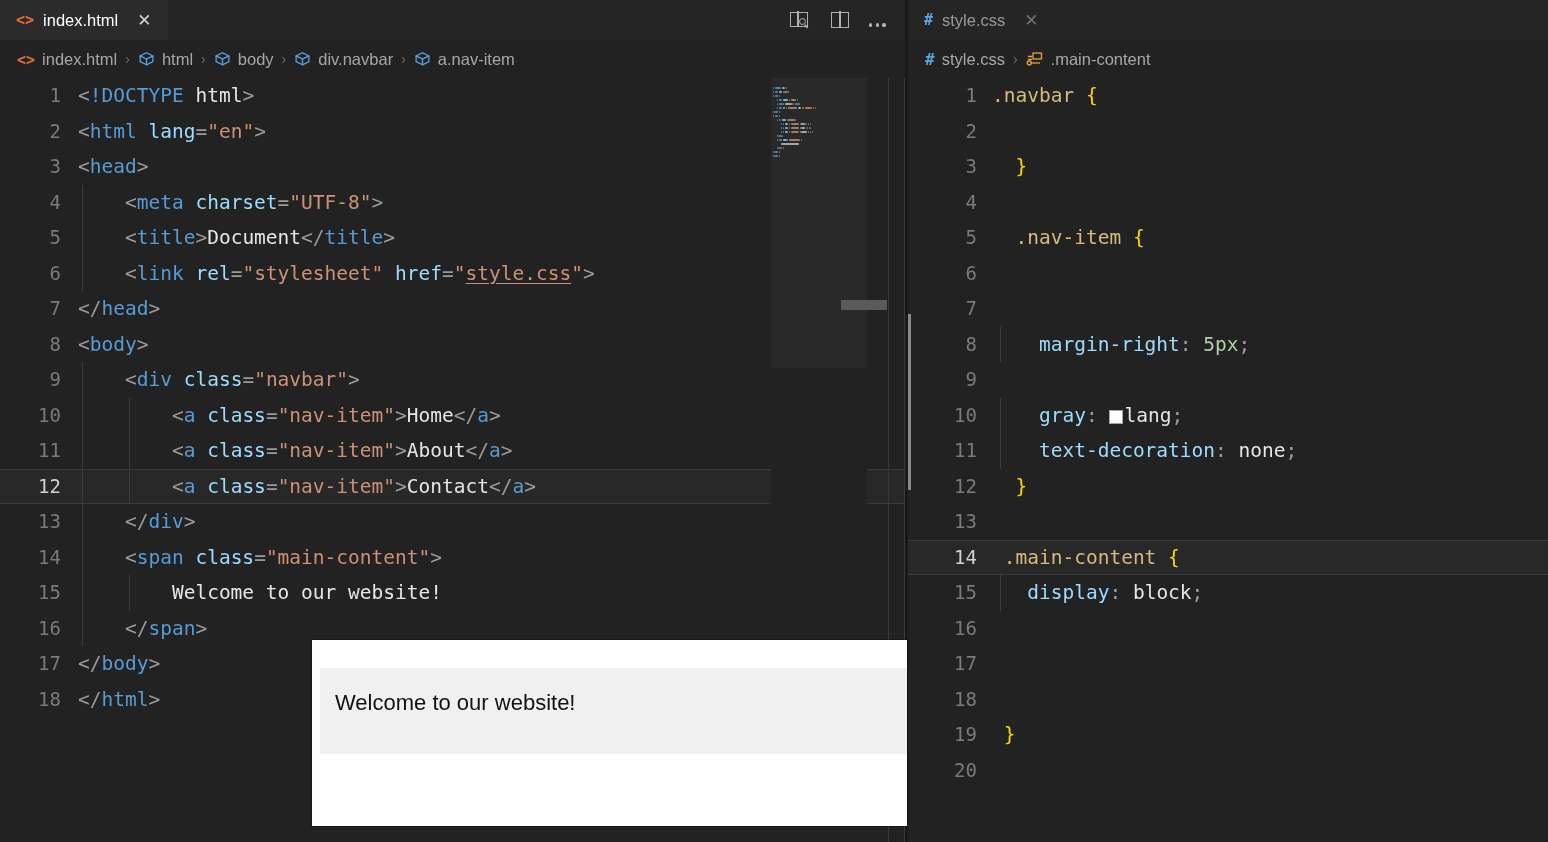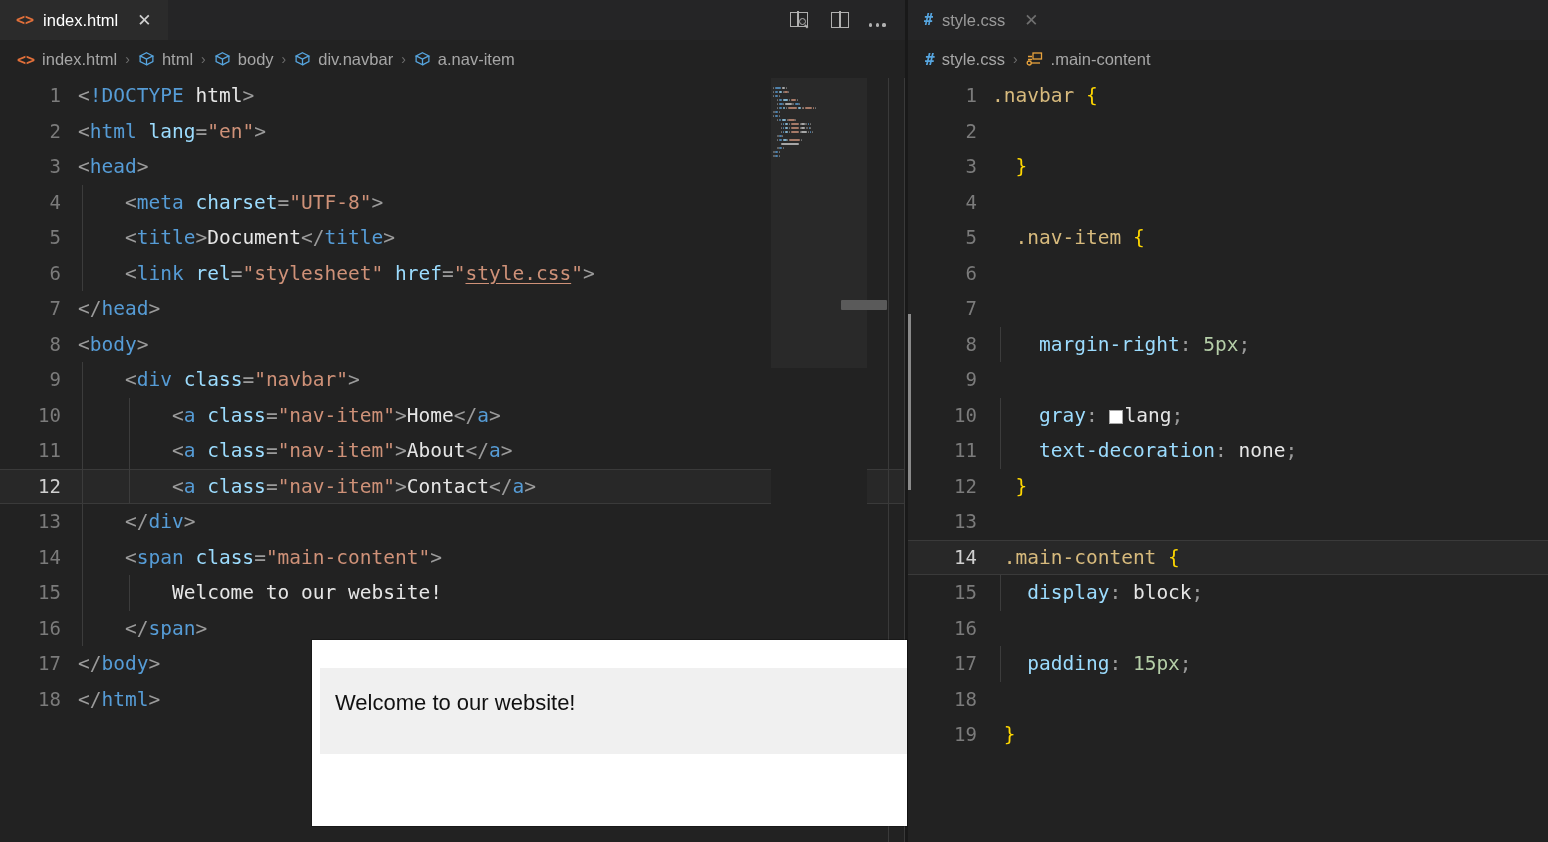--- a/index.html
+++ b/index.html
@@ -583,23 +583,24 @@
         <div class="line"><span class="ln">7</span></div>
         <div class="line"><span class="ln">8</span><span class="src"><span class="guide" style="left: 8px;"></span><span class="t-prop">    margin-right</span><span class="t-punc">:</span><span class="t-num"> 5px</span><span class="t-punc">;</span></span></div>
         <div class="line"><span class="ln">9</span></div>
         <div class="line"><span class="ln">10</span><span class="src"><span class="guide" style="left: 8px;"></span><span class="t-prop">    gray</span><span class="t-punc">:</span><span class="t-val"> </span><span class="swatch" style="background: rgb(255, 255, 255);"></span><span class="t-val">lang</span><span class="t-punc">;</span></span></div>
         <div class="line"><span class="ln">11</span><span class="src"><span class="guide" style="left: 8px;"></span><span class="t-prop">    text-decoration</span><span class="t-punc">:</span><span class="t-val"> none</span><span class="t-punc">;</span></span></div>
         <div class="line"><span class="ln">12</span><span class="src"><span class="t-brace">  }</span></span></div>
         <div class="line"><span class="ln">13</span><span class="src"></span></div>
         <div class="line current"><span class="ln">14</span><span class="src"><span class="t-sel"> .main-content </span><span class="t-brace">{</span></span></div>
         <div class="line"><span class="ln">15</span><span class="src"><span class="guide" style="left: 8px;"></span><span class="t-prop">   display</span><span class="t-punc">:</span><span class="t-val"> block</span><span class="t-punc">;</span></span></div>
         <div class="line"><span class="ln">16</span></div>
-        <div class="line"><span class="ln">17</span><span class="src"><span class="guide" style="left: 8px;"></span><span class="t-prop">   padding</span><span class="t-punc">:</span><span class="t-num"> 15px</span><span class="t-punc">;</span></span></div>
+        <div class="line"><span class="ln">17</span></div>
         <div class="line"><span class="ln">18</span></div>
         <div class="line"><span class="ln">19</span><span class="src"><span class="t-brace"> }</span></span></div>
+        <div class="line"><span class="ln">20</span><span class="src"></span></div>
       <div class="css-scroll" style="top:236px;height:176px;"></div>
     </div>
   </div>
 
   <div class="preview">
     <div class="pv-body">
       <span class="pv-main">Welcome to our website!</span>
     </div>
   </div>
 

